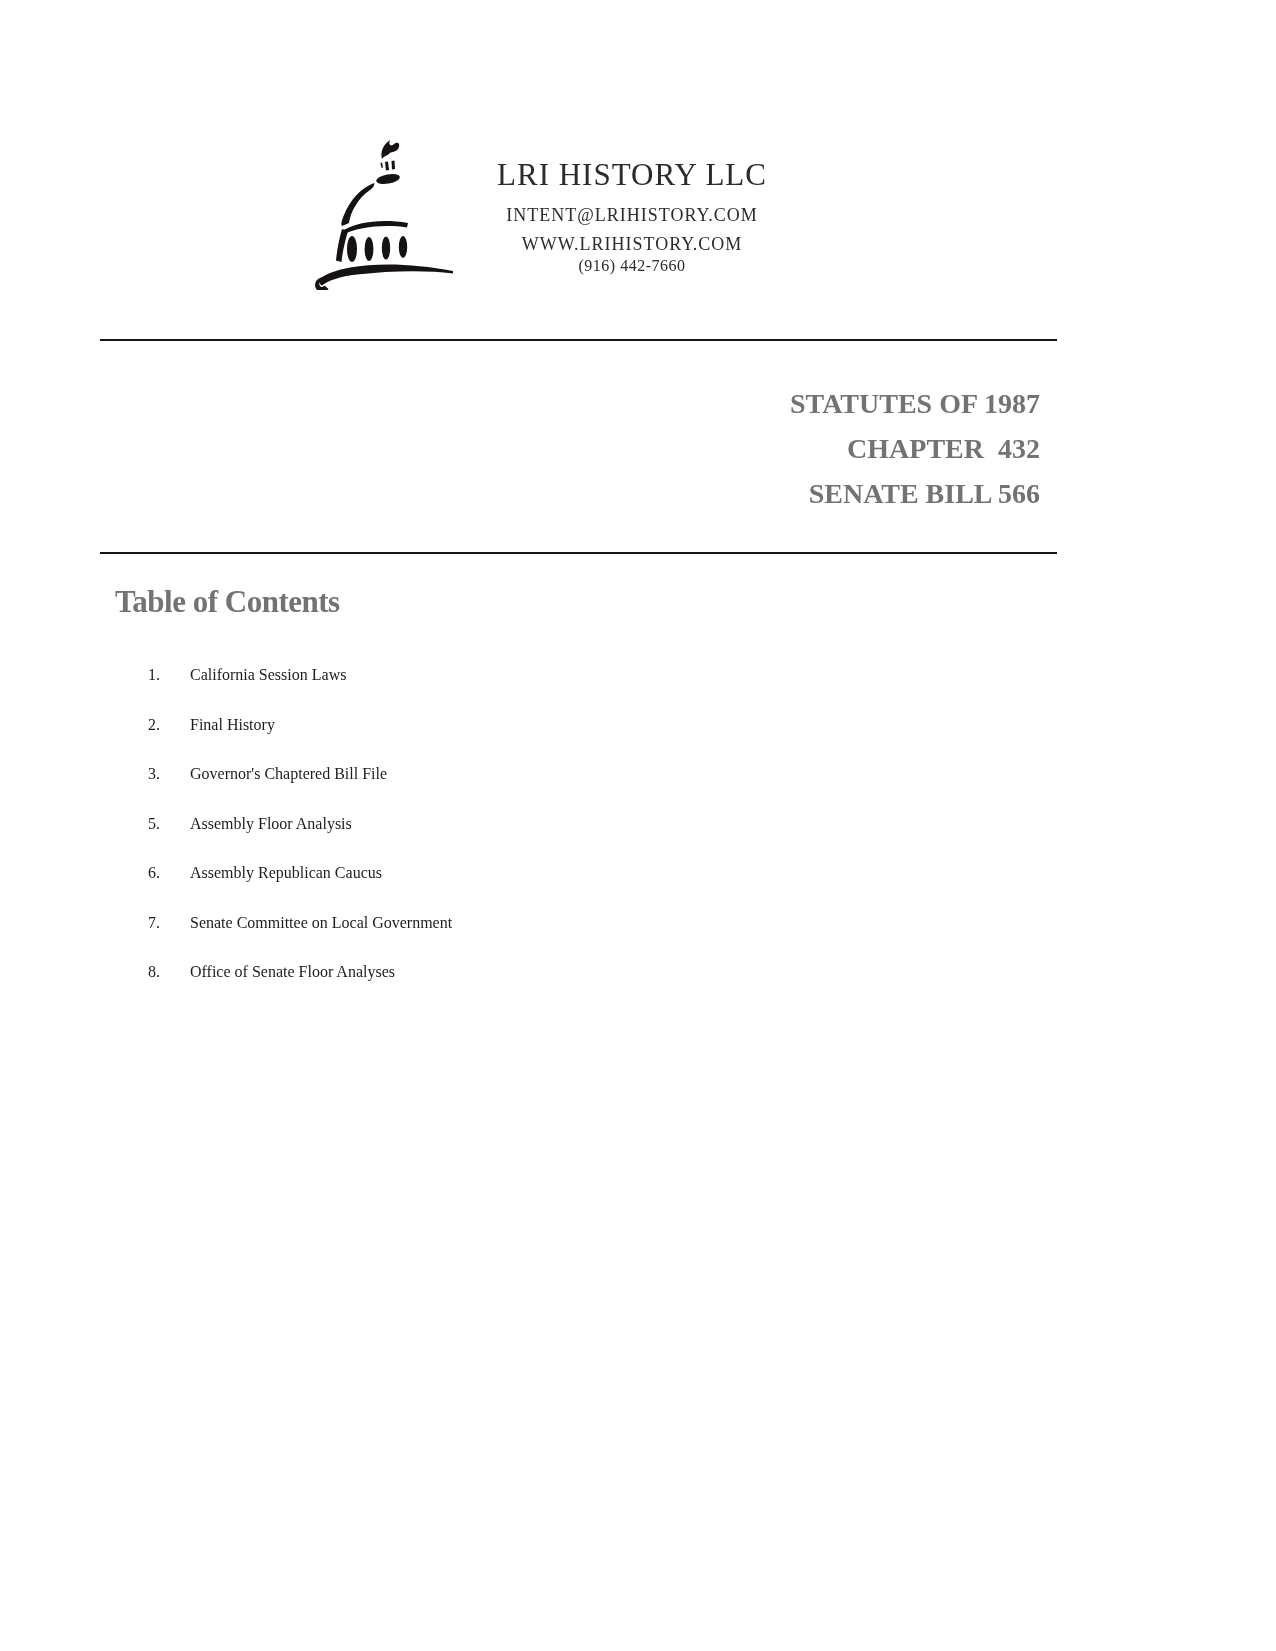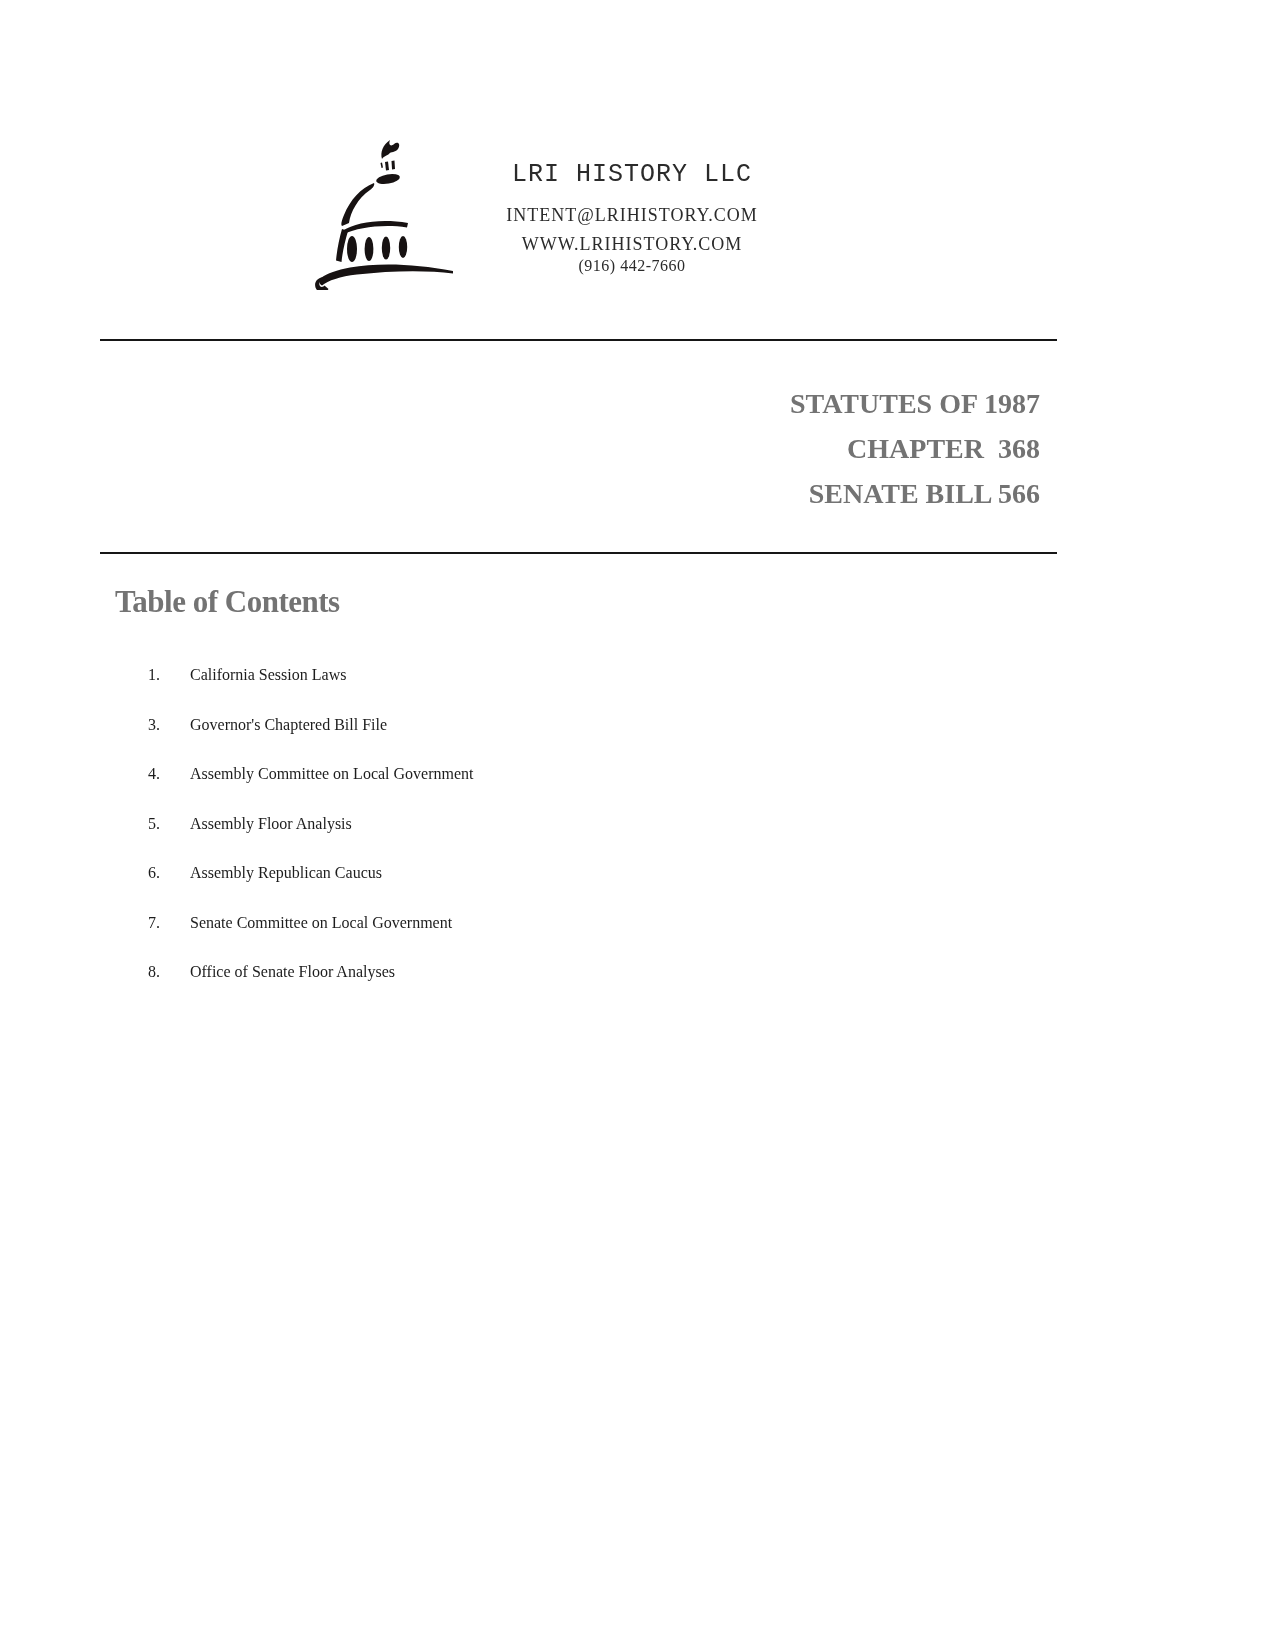--- a/index.html
+++ b/index.html
@@ -23,25 +23,24 @@
   .logo svg { width: 100%; height: 100%; }
 
   .letterhead-text {
     position: absolute;
     left: 450px; top: 158px;
     width: 364px;
     text-align: center;
     color: #2b2b2b;
   }
   .company-name {
-    font-size: 25px;
+    font-size: 31px;
     line-height: 34px;
     letter-spacing: 1px;
     white-space: nowrap;
-    font-family: Liberation Mono, monospace;
   }
   .contact-email, .contact-web {
     font-size: 18px;
     line-height: 20px;
     letter-spacing: 1px;
     white-space: nowrap;
   }
   .contact-email { margin-top: 13px; }
   .contact-web   { margin-top: 9px; }
   .contact-phone {
@@ -139,37 +138,37 @@
     <div class="company-name">LRI HISTORY LLC</div>
     <div class="contact-email">INTENT@LRIHISTORY.COM</div>
     <div class="contact-web">WWW.LRIHISTORY.COM</div>
     <div class="contact-phone">(916) 442-7660</div>
   </div>
 
   <div class="rule rule-top"></div>
 
   <div class="doc-info">
     <div class="doc-line">STATUTES OF 1987</div>
-    <div class="doc-line">CHAPTER  368</div>
+    <div class="doc-line">CHAPTER  432</div>
     <div class="doc-line">SENATE BILL 566</div>
   </div>
 
   <div class="rule rule-bottom"></div>
 
   <h1 class="toc-title">Table of Contents</h1>
 
   <ol class="toc-list">
     <li>
       <span class="toc-num">1.</span><span class="toc-label">California Session Laws</span>
     </li>
     <li>
-      <span class="toc-num">3.</span><span class="toc-label">Governor's Chaptered Bill File</span>
+      <span class="toc-num">2.</span><span class="toc-label">Final History</span>
     </li>
     <li>
-      <span class="toc-num">4.</span><span class="toc-label">Assembly Committee on Local Government</span>
+      <span class="toc-num">3.</span><span class="toc-label">Governor's Chaptered Bill File</span>
     </li>
     <li>
       <span class="toc-num">5.</span><span class="toc-label">Assembly Floor Analysis</span>
     </li>
     <li>
       <span class="toc-num">6.</span><span class="toc-label">Assembly Republican Caucus</span>
     </li>
     <li>
       <span class="toc-num">7.</span><span class="toc-label">Senate Committee on Local Government</span>
     </li>

